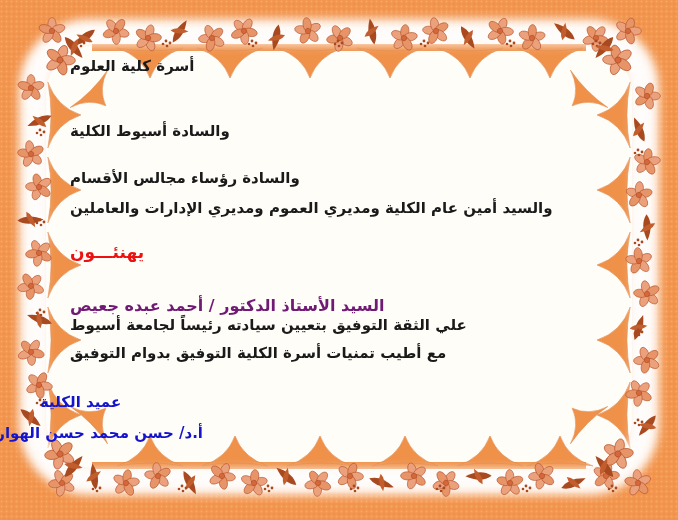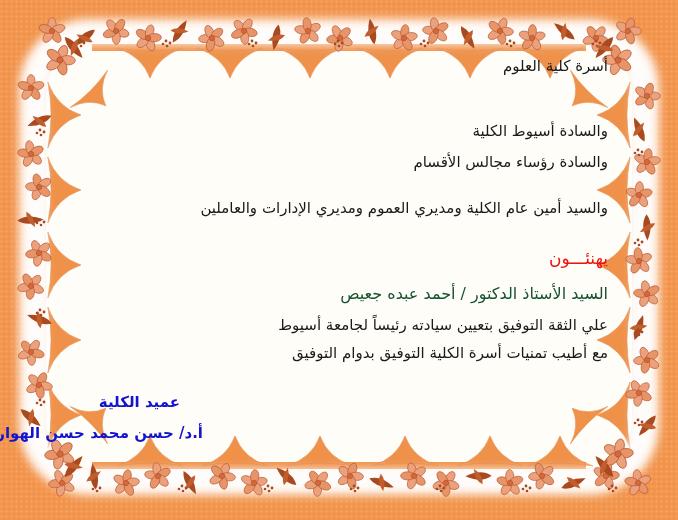--- a/index.html
+++ b/index.html
@@ -4,30 +4,30 @@
 <style>
   html,body{margin:0;padding:0;}
   body{background:#9a9a9a;font-family:"DejaVu Sans",sans-serif;}
   .stage{
     position:relative;width:678px;height:520px;overflow:hidden;
     background:#F2954E;
   }
   .stage svg.frame{position:absolute;left:0;top:0;}
   .content{position:absolute;inset:0;direction:rtl;}
   .tline{
-    position:absolute;left:70px;right:70px;text-align:right;
-    font-weight:normal;white-space:nowrap;color:#1A1A1A;font-size:15px;
+    position:absolute;left:70px;right:70px;text-align:left;
+    font-weight:bold;white-space:nowrap;color:#1A1A1A;font-size:15px;
     line-height:20px;
   }
   .red{color:#EE1111;font-size:17px;}
-  .blue{color:#14532d;}
+  .blue{color:#701a75;margin-top:12px;}
   .honoree{font-size:16px;}
   .sig{
     position:absolute;font-weight:bold;color:#1414CC;font-size:15px;
-    white-space:nowrap;text-align:right;
+    white-space:nowrap;text-align:left;
   }
   .sig-title{top:393px;left:40px;width:140px;}
   .sig-name{top:424px;left:18px;width:185px;}
 </style>
 </head>
 <body>
 
 <div class="stage">
 
   <svg class="frame" width="678" height="520" viewBox="0 0 678 520" aria-hidden="true">
@@ -200,22 +200,22 @@
         <use href="#flower" transform="translate(60,454) rotate(120) scale(1.2)"></use>
         <use href="#leaf" transform="translate(74,466) rotate(220) scale(1.1)"></use>
         <use href="#flower" transform="translate(618,454) rotate(300) scale(1.2)"></use>
         <use href="#leaf" transform="translate(604,466) rotate(140) scale(1.1)"></use>
       </g>
   </svg>
 
   <div class="content">
     <div class="tline" style="top:56px">أسرة كلية العلوم</div>
     <div class="tline" style="top:121px">والسادة أسيوط الكلية</div>
-    <div class="tline" style="top:152px">والسادة رؤساء مجالس الأقسام</div>
+    <div class="tline" style="top:168px">والسادة رؤساء مجالس الأقسام</div>
     <div class="tline" style="top:198px">والسيد أمين عام الكلية ومديري العموم ومديري الإدارات والعاملين</div>
-    <div class="tline red" style="top:248px">يهنئـــون</div>
+    <div class="tline red" style="top:242px">يهنئـــون</div>
     <div class="tline blue honoree" style="top:284px">السيد الأستاذ الدكتور / أحمد عبده جعيص</div>
     <div class="tline" style="top:315px">علي الثقة التوفيق بتعيين سيادته رئيساً لجامعة أسيوط</div>
     <div class="tline" style="top:343px">مع أطيب تمنيات أسرة الكلية التوفيق بدوام التوفيق</div>
     <div class="sig sig-title">عميد الكلية</div>
     <div class="sig sig-name">أ.د/ حسن محمد حسن الهواري</div>
   </div>
 </div>
 
 </body></html>

